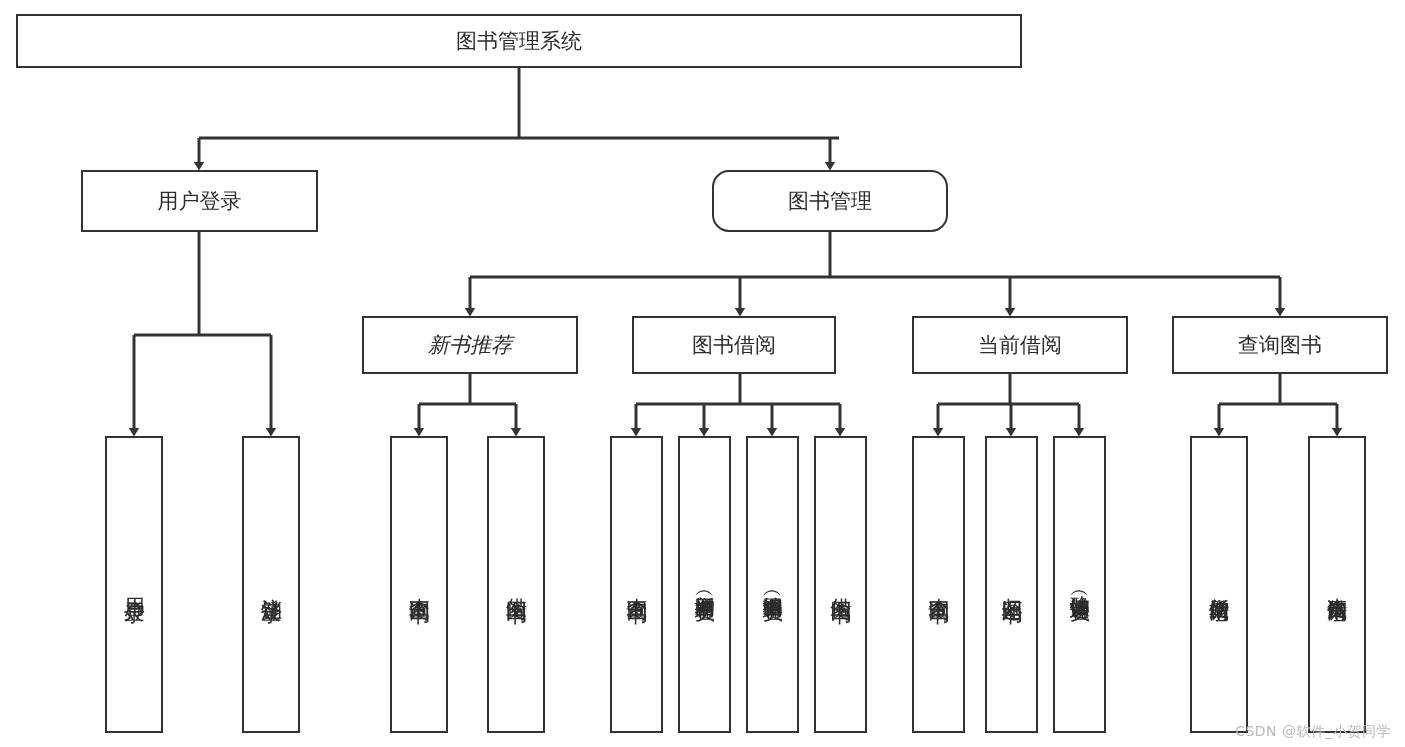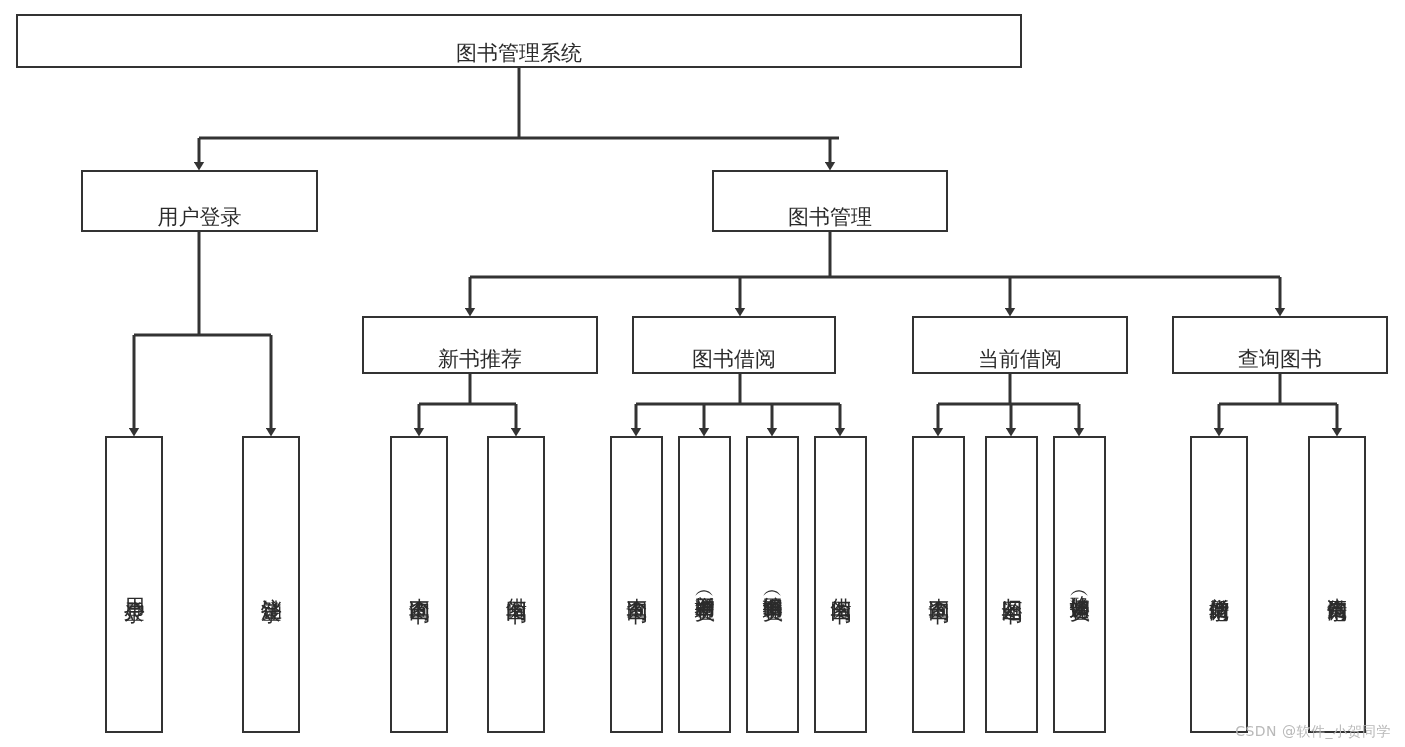--- a/index.html
+++ b/index.html
@@ -5,21 +5,21 @@
   html,body{margin:0;padding:0;background:#ffffff;}
   body{font-family:"DejaVu Sans","Liberation Sans",sans-serif;}
   #stage{position:relative;width:1405px;height:747px;background:#ffffff;overflow:hidden;}
   #edges{position:absolute;left:0;top:0;width:1405px;height:747px;}
   .node{
     position:absolute;
     box-sizing:border-box;
     border:2px solid #333333;
     background:#ffffff;
     display:flex;
-    align-items:flex-end;
+    align-items:center;
     justify-content:center;
     color:#2b2b2b;
   }
   .node .lbl{
     display:block;
     white-space:nowrap;
     line-height:1.18;
   }
   .h-node .lbl{font-size:21px;}
   .v-node{align-items:center;justify-content:center;}
@@ -100,25 +100,25 @@
     </g>
   </svg>
 
   <div class="node h-node" style="left: 16px; top: 14px; width: 1006px; height: 54px;">
     <span class="lbl">图书管理系统</span>
   </div>
 
   <div class="node h-node" style="left: 81px; top: 170px; width: 237px; height: 62px;">
     <span class="lbl">用户登录</span>
   </div>
-  <div class="node h-node" style="left: 712px; top: 170px; width: 236px; height: 62px;">
+  <div class="node h-node" style="left: 712px; top: 170px; width: 236px; height: 62px; border-radius: 17px;">
     <span class="lbl">图书管理</span>
   </div>
 
-  <div class="node h-node" style="left: 362px; top: 316px; width: 236px; height: 58px;">
+  <div class="node h-node" style="left: 362px; top: 316px; width: 216px; height: 58px; font-style: italic;">
     <span class="lbl">新书推荐</span>
   </div>
   <div class="node h-node" style="left: 632px; top: 316px; width: 204px; height: 58px;">
     <span class="lbl">图书借阅</span>
   </div>
   <div class="node h-node" style="left: 912px; top: 316px; width: 216px; height: 58px;">
     <span class="lbl">当前借阅</span>
   </div>
   <div class="node h-node" style="left: 1172px; top: 316px; width: 216px; height: 58px;">
     <span class="lbl">查询图书</span>

